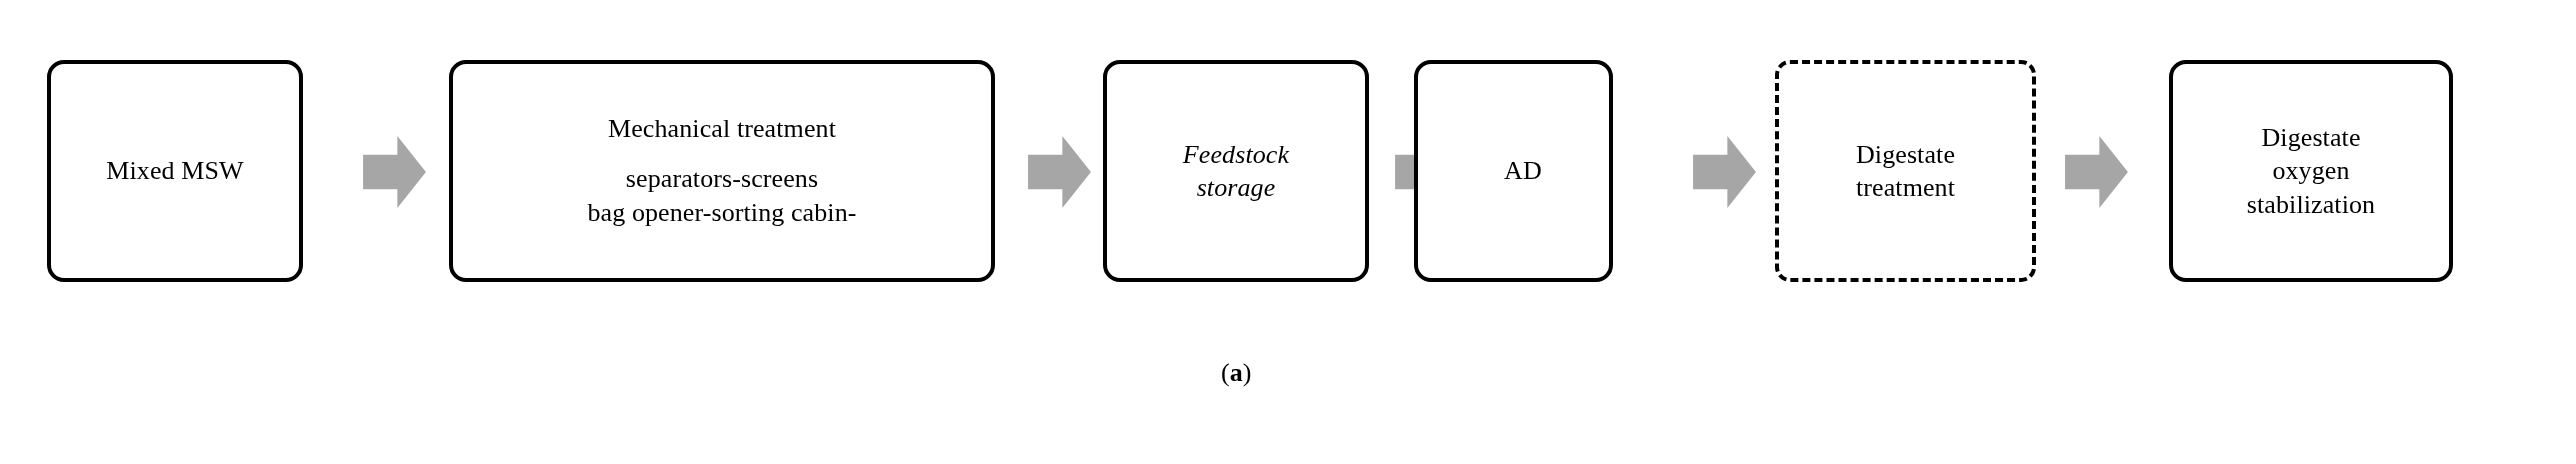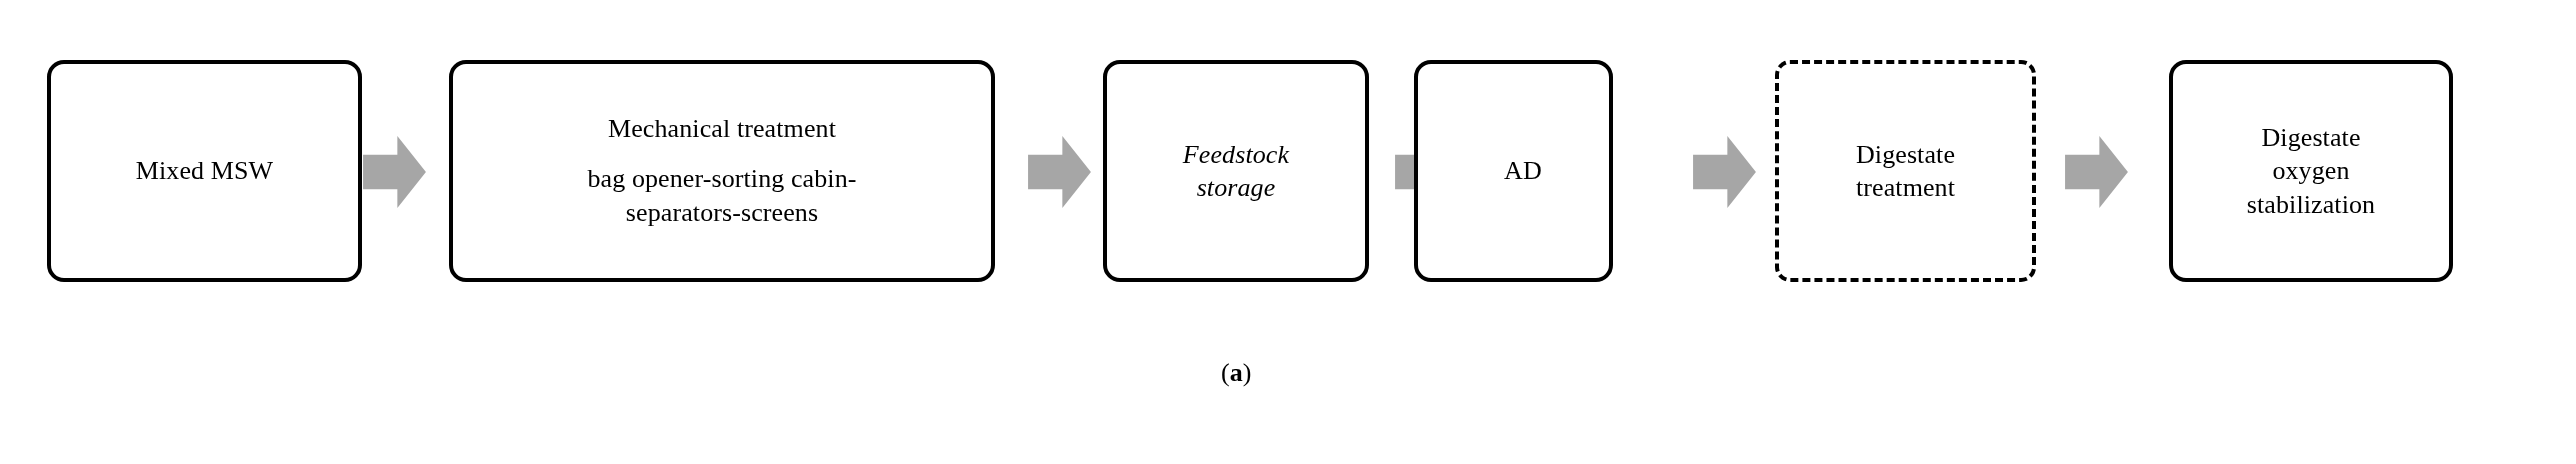--- a/index.html
+++ b/index.html
@@ -72,34 +72,34 @@
     white-space: nowrap;
   }
   .caption .paren { font-weight: 400; }
   .caption .letter { font-weight: 700; }
 </style>
 </head>
 <body>
 
 <div id="canvas">
 
-  <div class="node" style="left:47px; top:60px; width:315px; height:222px;">
+  <div class="node" style="left:47px; top:60px; width:256px; height:222px;">
     <span class="line">Mixed MSW</span>
   </div>
 
   <div class="arrow" style="left:363px; top:136px; width:63px; height:72px;">
     <svg width="63" height="72" viewBox="0 0 110 126" xmlns="http://www.w3.org/2000/svg">
       <polygon points="0,33 60,33 60,0 110,63 60,126 60,93 0,93" fill="#A6A6A6"></polygon>
     </svg>
   </div>
 
   <div class="node wide" style="left:449px; top:60px; width:546px; height:222px;">
     <span class="line lead">Mechanical treatment</span>
+    <span class="line">separators-screens</span>
     <span class="line">bag opener-sorting cabin-</span>
-    <span class="line">separators-screens</span>
   </div>
 
   <div class="arrow" style="left:1028px; top:136px; width:63px; height:72px;">
     <svg width="63" height="72" viewBox="0 0 110 126" xmlns="http://www.w3.org/2000/svg">
       <polygon points="0,33 60,33 60,0 110,63 60,126 60,93 0,93" fill="#A6A6A6"></polygon>
     </svg>
   </div>
 
   <div class="node" style="left:1103px; top:60px; width:266px; height:222px;font-style:italic;">
     <span class="line">Feedstock</span>

